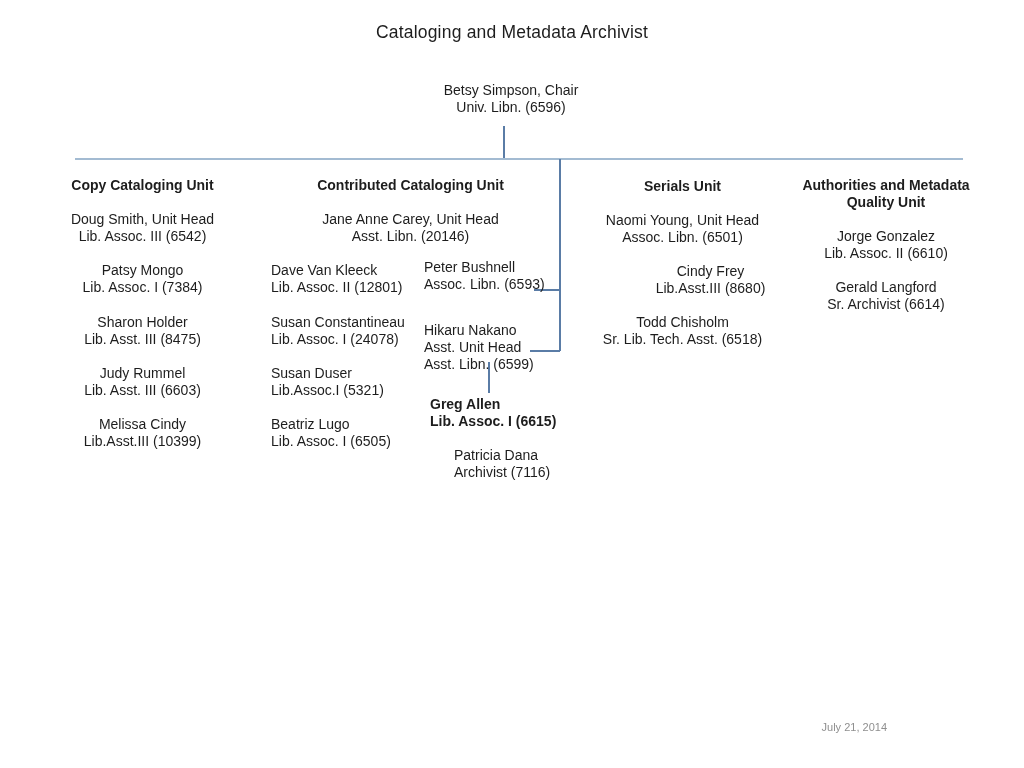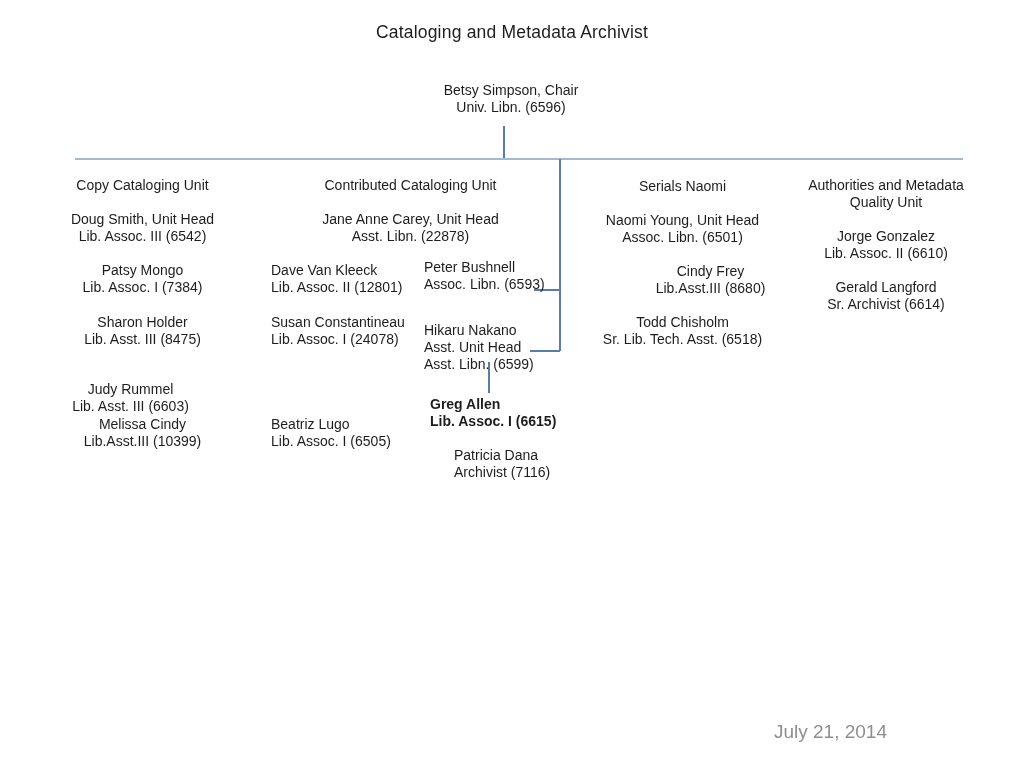--- a/index.html
+++ b/index.html
@@ -13,27 +13,27 @@
     position:absolute; top:22px; left:0; right:0;
     text-align:center; font-size:17.5px; letter-spacing:.2px;
     color:var(--text,#1d1d1d);
   }
   .block{
     position:absolute; font-size:14px; line-height:17px;
     color:var(--text,#1d1d1d); white-space:nowrap;
   }
   .wrap{white-space:normal;}
   .center{text-align:center;}
-  .hdr{font-weight:normal;}
+  .hdr{font-weight:bold;}
   .vline{position:absolute; width:1.5px; background:var(--connector-dark,#5a7ca6);}
   .hline-main{position:absolute; height:2px; background:var(--connector-light,#a3bbd2);}
   .stub{position:absolute; height:1.5px; background:var(--connector-dark,#5a7ca6);}
   .date{
     position:absolute; top:721px; right:137px;
-    font-size:19px; color:var(--date-text,#8f8f8f);
+    font-size:11px; color:var(--date-text,#8f8f8f);
   }
 </style>
 </head>
 <body>
 
 <div id="canvas">
 
   <div class="title">Cataloging and Metadata Archivist</div>
 
   <div class="block center" style="left:411px; top:82px; width:200px;">
@@ -55,43 +55,47 @@
     <div>Lib. Assoc. III (6542)</div>
   </div>
   <div class="block center" style="left:40px; top:262px; width:205px;">
     <div>Patsy Mongo</div>
     <div>Lib. Assoc. I (7384)</div>
   </div>
   <div class="block center" style="left:40px; top:314px; width:205px;">
     <div>Sharon Holder</div>
     <div>Lib. Asst. III (8475)</div>
   </div>
-  <div class="block center" style="left:28px; top:365px; width:205px;margin-top:16px;">
+  <div class="block center" style="left:40px; top:365px; width:205px;">
     <div>Judy Rummel</div>
     <div>Lib. Asst. III (6603)</div>
   </div>
   <div class="block center" style="left:40px; top:416px; width:205px;">
     <div>Melissa Cindy</div>
     <div>Lib.Asst.III (10399)</div>
   </div>
 
   <div class="block center hdr" style="left:308px; top:177px; width:205px;">Contributed Cataloging Unit</div>
 
   <div class="block center" style="left:308px; top:211px; width:205px;">
     <div>Jane Anne Carey, Unit Head</div>
-    <div>Asst. Libn. (22878)</div>
+    <div>Asst. Libn. (20146)</div>
   </div>
 
   <div class="block" style="left:271px; top:262px;">
     <div>Dave Van Kleeck</div>
     <div>Lib. Assoc. II (12801)</div>
   </div>
   <div class="block" style="left:271px; top:314px;">
     <div>Susan Constantineau</div>
     <div>Lib. Assoc. I (24078)</div>
+  </div>
+  <div class="block" style="left:271px; top:365px;">
+    <div>Susan Duser</div>
+    <div>Lib.Assoc.I (5321)</div>
   </div>
   <div class="block" style="left:271px; top:416px;">
     <div>Beatriz Lugo</div>
     <div>Lib. Assoc. I (6505)</div>
   </div>
 
   <div class="block" style="left:424px; top:259px;">
     <div>Peter Bushnell</div>
     <div>Assoc. Libn. (6593)</div>
   </div>
@@ -103,21 +107,21 @@
 
   <div class="block" style="left:430px; top:396px;font-weight:bold;">
     <div>Greg Allen</div>
     <div>Lib. Assoc. I (6615)</div>
   </div>
   <div class="block" style="left:454px; top:447px;">
     <div>Patricia Dana</div>
     <div>Archivist (7116)</div>
   </div>
 
-  <div class="block center hdr" style="left:580px; top:178px; width:205px;">Serials Naomi</div>
+  <div class="block center hdr" style="left:580px; top:178px; width:205px;">Serials Unit</div>
 
   <div class="block center" style="left:580px; top:212px; width:205px;">
     <div>Naomi Young, Unit Head</div>
     <div>Assoc. Libn. (6501)</div>
   </div>
   <div class="block center" style="left:608px; top:263px; width:205px;">
     <div>Cindy Frey</div>
     <div>Lib.Asst.III (8680)</div>
   </div>
   <div class="block center" style="left:580px; top:314px; width:205px;">

